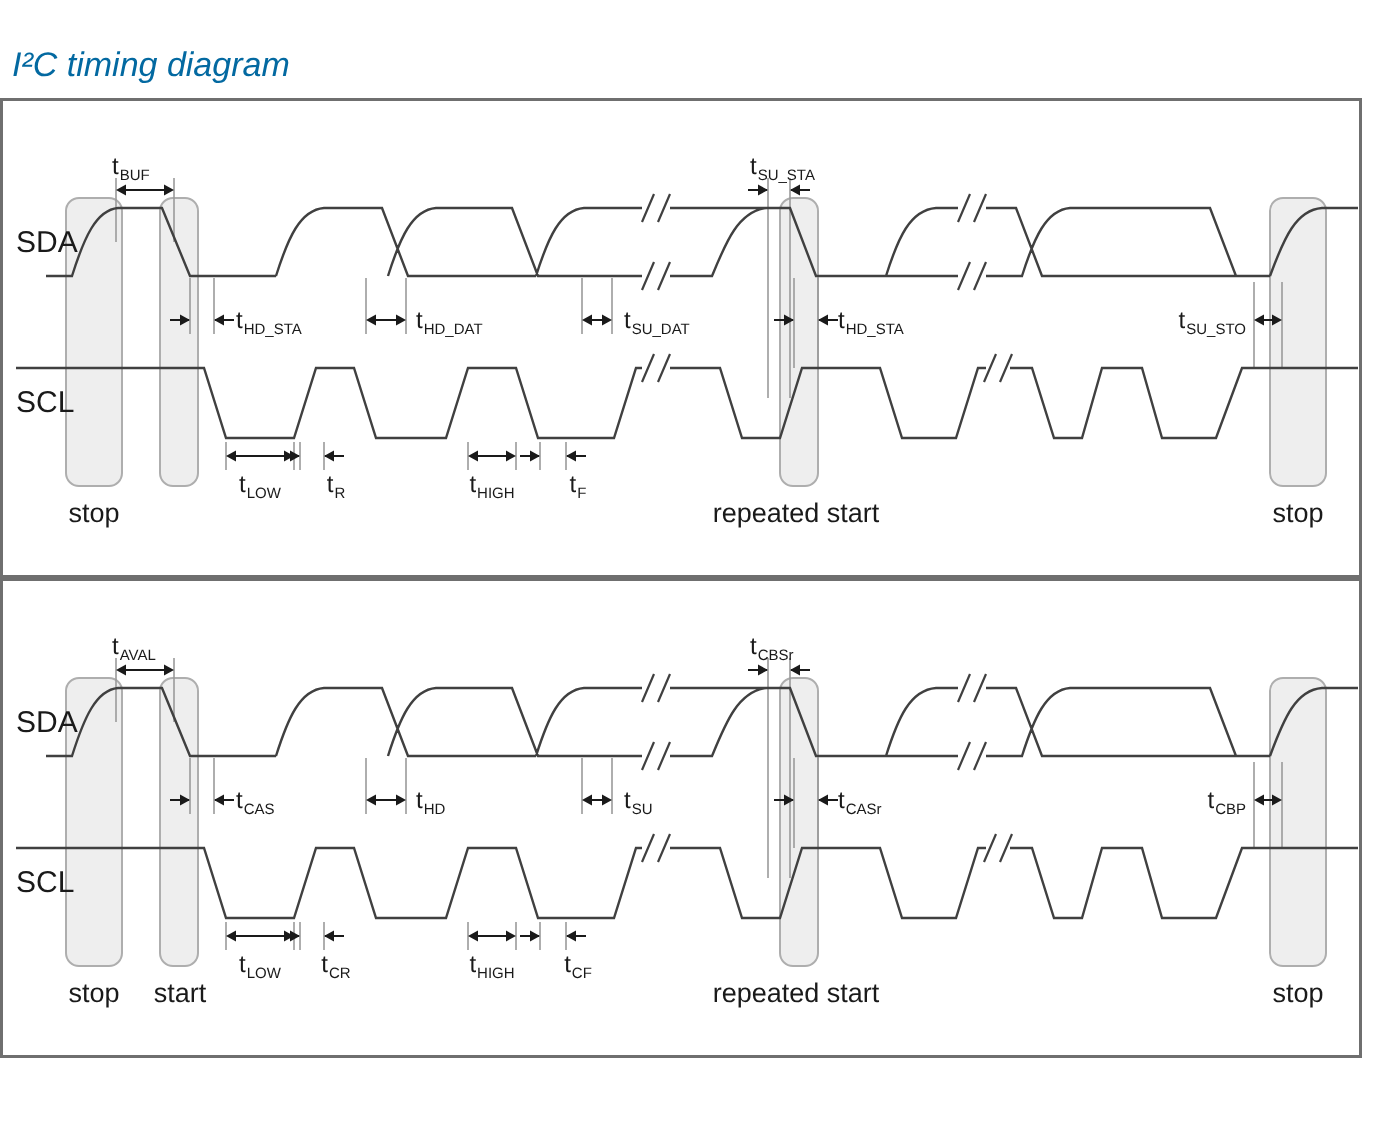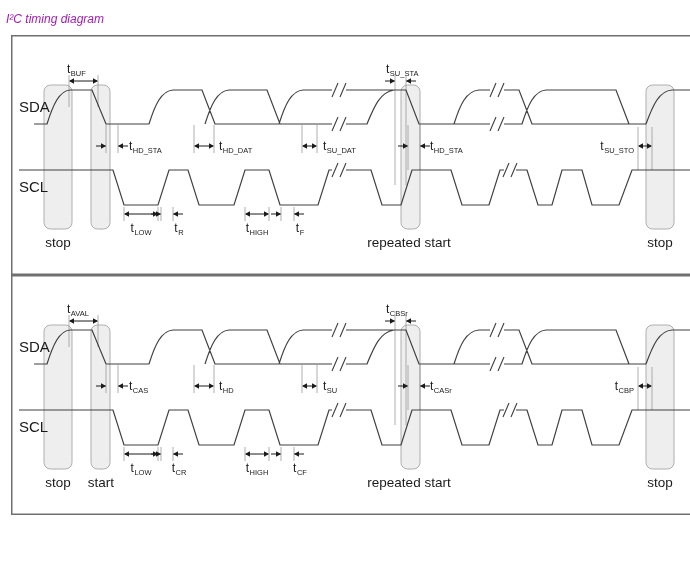--- a/index.html
+++ b/index.html
@@ -1,28 +1,28 @@
 <!DOCTYPE html>
 <html><head>
 <meta charset="utf-8">
 <style>
   html,body{margin:0;padding:0;background:#ffffff;}
   body{width:690px;font-family:"Liberation Sans",sans-serif;}
   .page{width:690px;}
   .diagram-title{
     font-family:"Liberation Sans",sans-serif;
     font-style:italic;
-    font-size:12px;
-    color:#a21caf;
+    font-size:17px;
+    color:#0369a1;
     margin-left:6px;
-    padding:11px 0 8px 0;
+    padding:25px 0 8px 0;
     line-height:16px;
   }
   .diagram-title.second{padding-top:25px;padding-bottom:9px;}
-  .panel{margin-left:11px;}
+  .panel{margin-left:0;}
   .panel svg{display:block;}
   
   .tlbl{font-family:"Liberation Sans",sans-serif;font-size:12px;fill:#1a1a1a;}
   .tsub{font-size:7.5px;}
   .sig{font-family:"Liberation Sans",sans-serif;font-size:15px;fill:#1a1a1a;}
   .cond{font-family:"Liberation Sans",sans-serif;font-size:13.5px;fill:#1a1a1a;text-anchor:middle;}
   .wave{stroke:#404040;stroke-width:1.2;fill:none;}
   .brk{stroke:#404040;stroke-width:1.1;fill:none;}
   .guide{stroke:#9a9a9a;stroke-width:0.8;}
   .dimline{stroke:#1a1a1a;stroke-width:1;}

